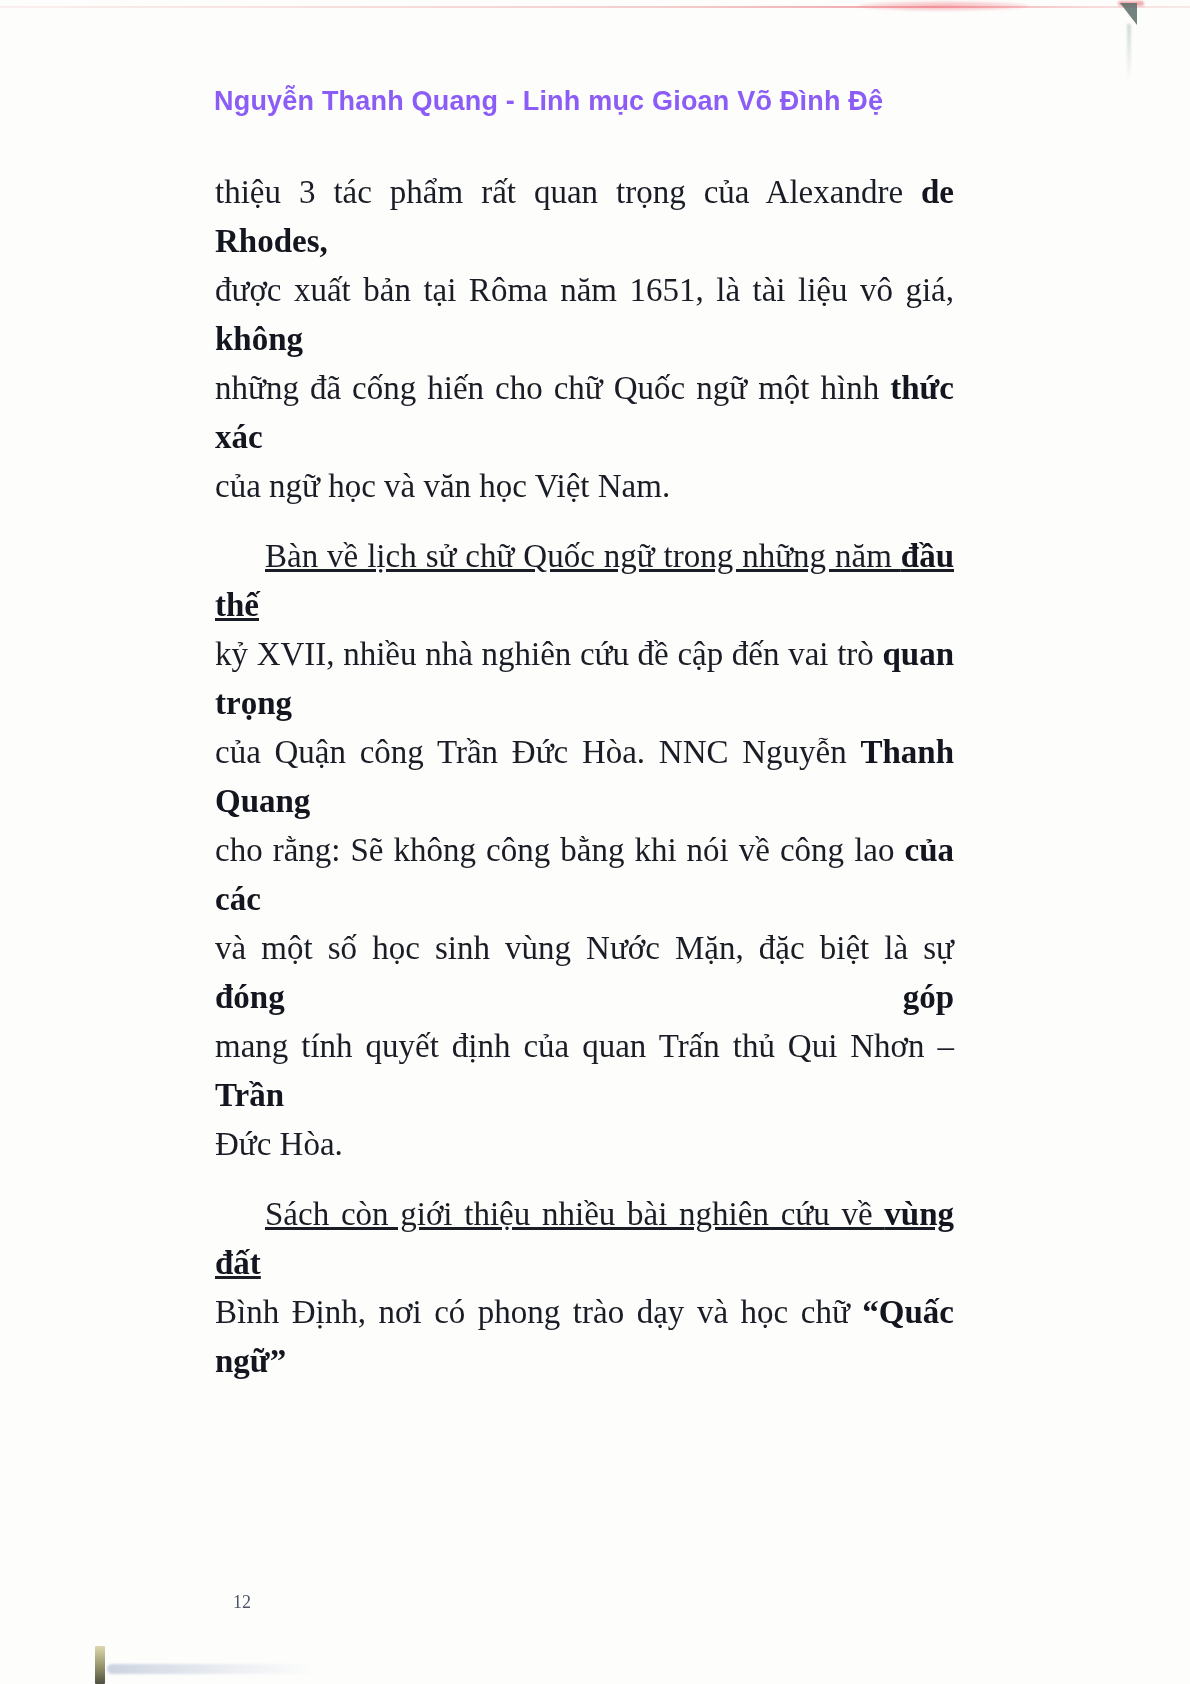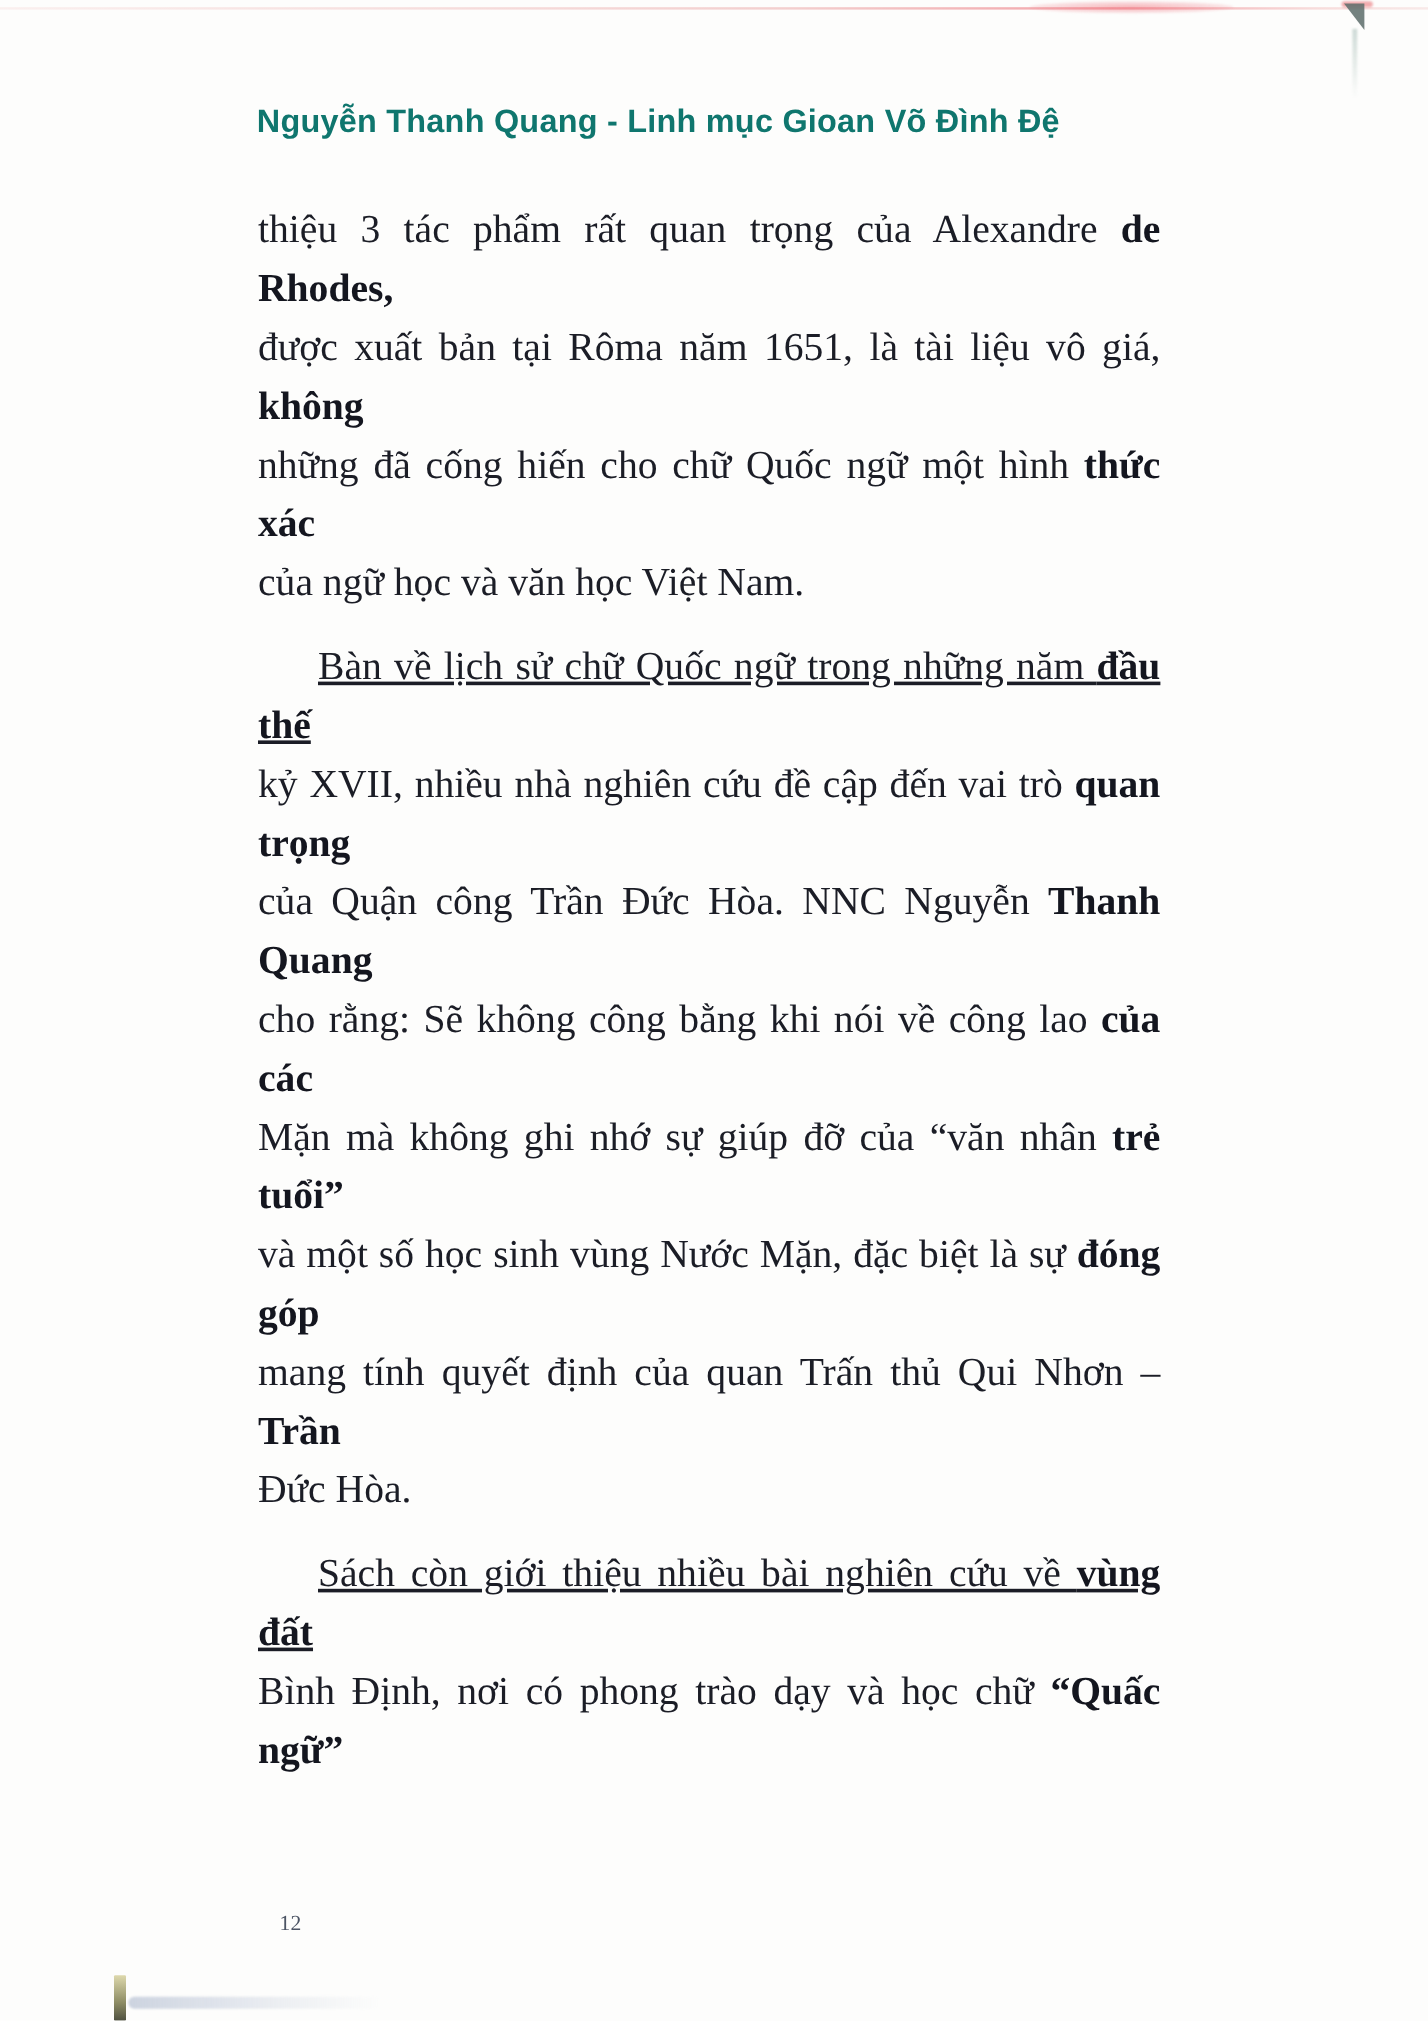--- a/index.html
+++ b/index.html
@@ -14,32 +14,32 @@
 
   
   .running-header {
     position: absolute;
     left: 214px;
     top: 86px;
     font-family: "Liberation Sans", sans-serif;
     font-weight: 700;
     font-size: 27px;
     letter-spacing: 0.2px;
-    color: #0f766e;
+    color: #8b5cf6;
   }
 
   
   .text-block {
     position: absolute;
     left: 215px;
     top: 168px;
     width: 752px;
   }
   .para {
-    margin: 0 0 21px 0;
+    margin: 0 13px 21px 0;
     padding: 0;
   }
   .para .line {
     display: block;
     font-size: 33px;
     line-height: 49px;
     color: #1b1d26;
     text-align: justify;
     text-align-last: justify;
     white-space: normal;
@@ -122,21 +122,20 @@
         <span class="line"><span>thiệu 3 tác phẩm rất quan trọng của Alexandre </span><b>de Rhodes,</b></span>
         <span class="line"><span>được xuất bản tại Rôma năm 1651, là tài liệu vô giá, </span><b>không</b></span>
         <span class="line"><span>những đã cống hiến cho chữ Quốc ngữ một hình </span><b>thức xác</b></span>
         <span class="line last"><span>của ngữ học và văn học Việt Nam.</span></span>
       </p>
       <p class="para indent">
         <span class="line"><span>Bàn về lịch sử chữ Quốc ngữ trong những năm </span><b>đầu thế</b></span>
         <span class="line"><span>kỷ XVII, nhiều nhà nghiên cứu đề cập đến vai trò </span><b>quan trọng</b></span>
         <span class="line"><span>của Quận công Trần Đức Hòa. NNC Nguyễn </span><b>Thanh Quang</b></span>
         <span class="line"><span>cho rằng: Sẽ không công bằng khi nói về công lao </span><b>của các</b></span>
-        <span class="line"><span>Mặn mà không ghi nhớ sự giúp đỡ của “văn nhân </span><b>trẻ tuổi”</b></span>
         <span class="line"><span>và một số học sinh vùng Nước Mặn, đặc biệt là sự </span><b>đóng góp</b></span>
         <span class="line"><span>mang tính quyết định của quan Trấn thủ Qui Nhơn – </span><b>Trần</b></span>
         <span class="line last"><span>Đức Hòa.</span></span>
       </p>
       <p class="para indent">
         <span class="line"><span>Sách còn giới thiệu nhiều bài nghiên cứu về </span><b>vùng đất</b></span>
         <span class="line"><span>Bình Định, nơi có phong trào dạy và học chữ </span><b>“Quấc ngữ”</b></span>
         <span class="line"></span>
       </p>
     </div>

